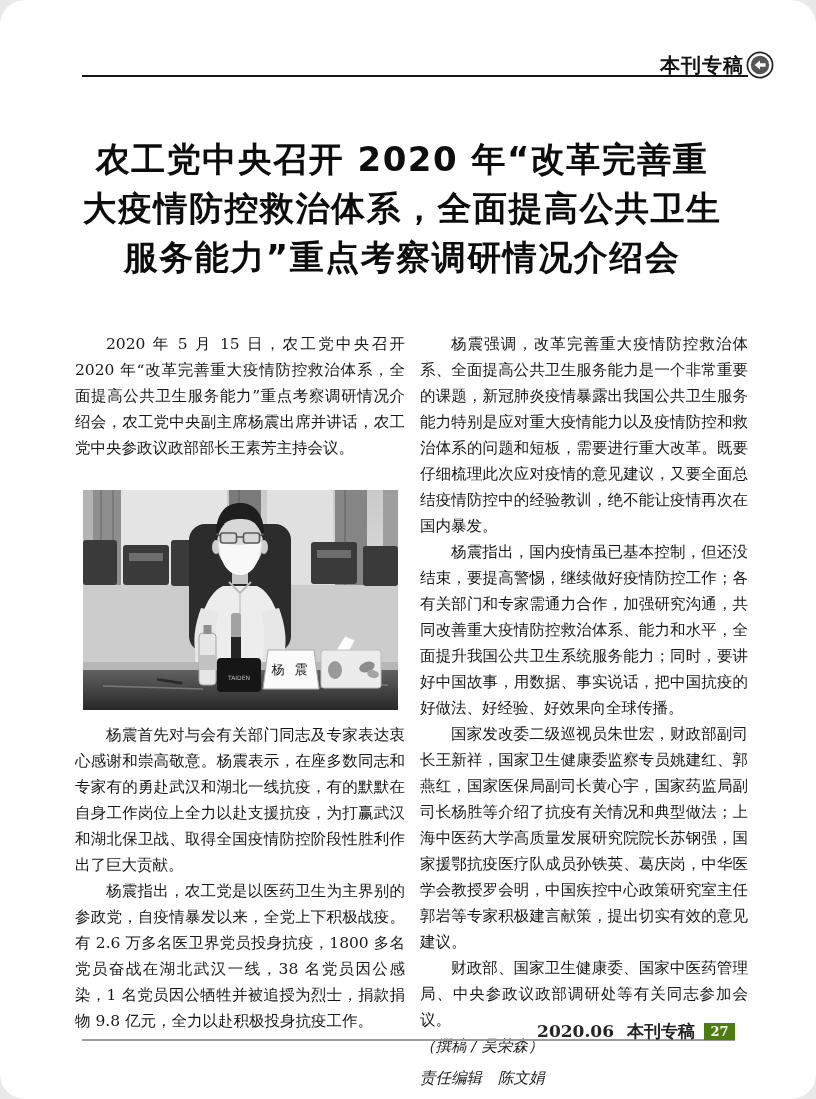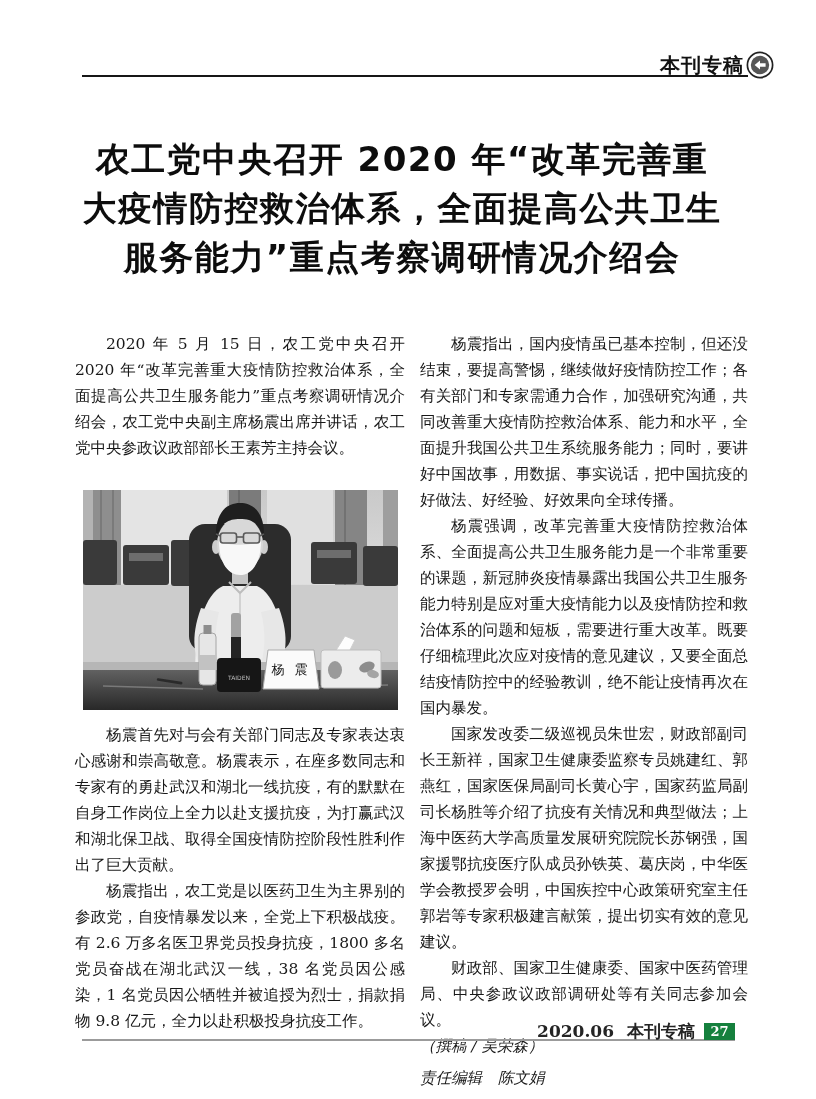--- a/index.html
+++ b/index.html
@@ -1,20 +1,21 @@
 <!DOCTYPE html>
 <html><head>
 <meta charset="utf-8">
 <style>
   html,body { margin:0; padding:0; background:#e9e9e9; }
   .page {
     position:relative; width:816px; height:1099px; margin:0 auto;
     background:#ffffff; overflow:hidden;
     font-family:"DejaVu Serif","Liberation Serif",serif;
     color:#1b1b1b;
+    border-radius:25px;
   }
 
   
   .header-rule { position:absolute; left:82px; top:75px; width:666px; height:2px; background:#161616; }
   .header-label {
     position:absolute; top:52px; right:72px;
     font-family:"DejaVu Sans","Liberation Sans",sans-serif;
     font-weight:bold; font-size:20px; letter-spacing:1px; color:#111;
   }
   .header-icon { position:absolute; left:746px; top:51px; width:28px; height:28px; }
@@ -41,21 +42,21 @@
   .editor-line { margin:6px 12px 0 0; text-align:left; font-style:italic; }
   .editor-line .gap { display:inline-block; width:16px; }
 
   
   .footer-rule { position:absolute; left:82px; top:1039px; width:653px; height:2px; background:#9b9b9b; }
   .footer-meta { position:absolute; top:1020px; right:121px; font-size:17px; font-weight:bold; color:#242424; white-space:nowrap; }
   .footer-meta .issue { font-family:"DejaVu Serif","Liberation Serif",serif; }
   .footer-meta .journal { font-family:"DejaVu Sans","Liberation Sans",sans-serif; margin-left:13px; }
   .page-badge {
     position:absolute; left:704px; top:1023px; width:31px; height:17px;
-    background:#15803d; color:#ffffff; font-weight:bold; font-size:13px;
+    background:#4d7c0f; color:#ffffff; font-weight:bold; font-size:13px;
     text-align:center; line-height:17px;
     font-family:"DejaVu Serif","Liberation Serif",serif;
   }
 </style>
 </head>
 <body>
 
 <div class="page">
 
   <div class="header-rule"></div>
@@ -180,22 +181,22 @@
             <ellipse cx="290" cy="184" rx="6" ry="4" fill="#a5a5a5" transform="rotate(15 290 184)"></ellipse>
           </g>
         </svg>
       </div>
 
       <p class="para">杨震首先对与会有关部门同志及专家表达衷心感谢和崇高敬意。杨震表示，在座多数同志和专家有的勇赴武汉和湖北一线抗疫，有的默默在自身工作岗位上全力以赴支援抗疫，为打赢武汉和湖北保卫战、取得全国疫情防控阶段性胜利作出了巨大贡献。</p>
       <p class="para">杨震指出，农工党是以医药卫生为主界别的参政党，自疫情暴发以来，全党上下积极战疫。有 2.6 万多名医卫界党员投身抗疫，1800 多名党员奋战在湖北武汉一线，38 名党员因公感染，1 名党员因公牺牲并被追授为烈士，捐款捐物 9.8 亿元，全力以赴积极投身抗疫工作。</p>
     </div>
 
     <div class="col col-right">
+      <p class="para">杨震强调，改革完善重大疫情防控救治体系、全面提高公共卫生服务能力是一个非常重要的课题，新冠肺炎疫情暴露出我国公共卫生服务能力特别是应对重大疫情能力以及疫情防控和救治体系的问题和短板，需要进行重大改革。既要仔细梳理此次应对疫情的意见建议，又要全面总结疫情防控中的经验教训，绝不能让疫情再次在国内暴发。</p>
       <p class="para">杨震指出，国内疫情虽已基本控制，但还没结束，要提高警惕，继续做好疫情防控工作；各有关部门和专家需通力合作，加强研究沟通，共同改善重大疫情防控救治体系、能力和水平，全面提升我国公共卫生系统服务能力；同时，要讲好中国故事，用数据、事实说话，把中国抗疫的好做法、好经验、好效果向全球传播。</p>
-      <p class="para">杨震强调，改革完善重大疫情防控救治体系、全面提高公共卫生服务能力是一个非常重要的课题，新冠肺炎疫情暴露出我国公共卫生服务能力特别是应对重大疫情能力以及疫情防控和救治体系的问题和短板，需要进行重大改革。既要仔细梳理此次应对疫情的意见建议，又要全面总结疫情防控中的经验教训，绝不能让疫情再次在国内暴发。</p>
       <p class="para">国家发改委二级巡视员朱世宏，财政部副司长王新祥，国家卫生健康委监察专员姚建红、郭燕红，国家医保局副司长黄心宇，国家药监局副司长杨胜等介绍了抗疫有关情况和典型做法；上海中医药大学高质量发展研究院院长苏钢强，国家援鄂抗疫医疗队成员孙铁英、葛庆岗，中华医学会教授罗会明，中国疾控中心政策研究室主任郭岩等专家积极建言献策，提出切实有效的意见建议。</p>
       <p class="para">财政部、国家卫生健康委、国家中医药管理局、中央参政议政部调研处等有关同志参加会议。</p>
       <p class="byline">（撰稿 / 吴荣森）</p>
       <div class="editor-line">
         <span>责任编辑</span><span class="gap"></span><span>陈文娟</span>
       </div>
     </div>
 
   </div>
 

